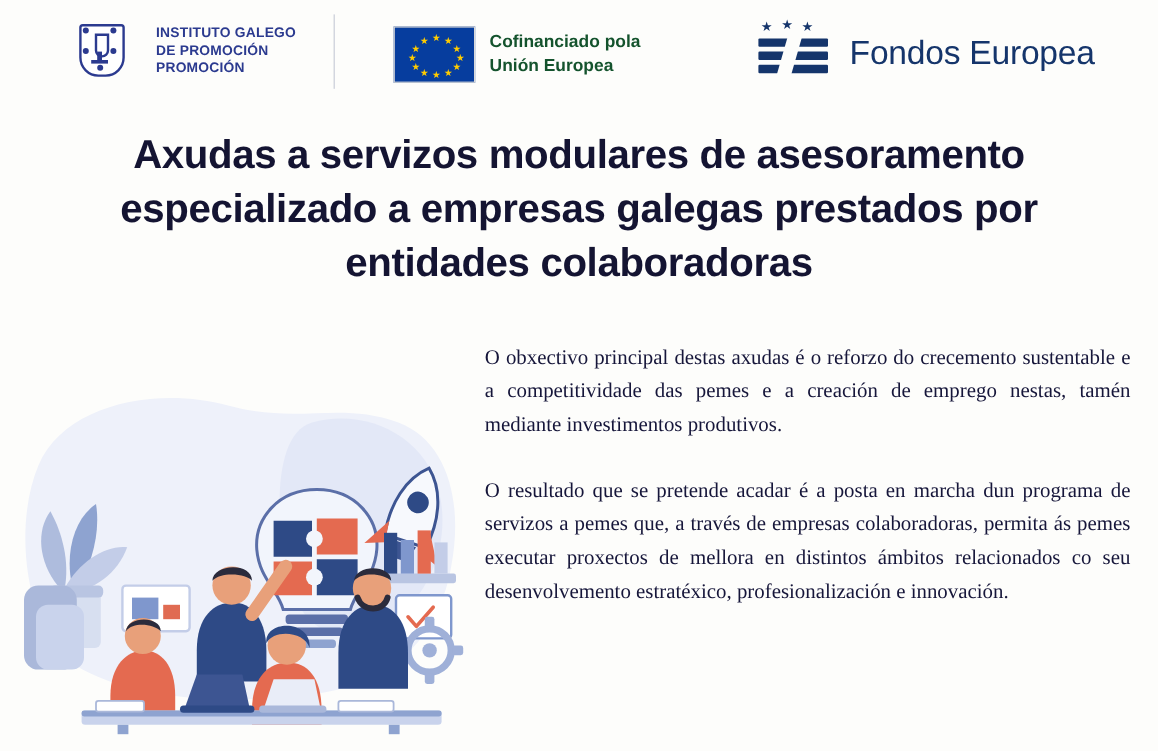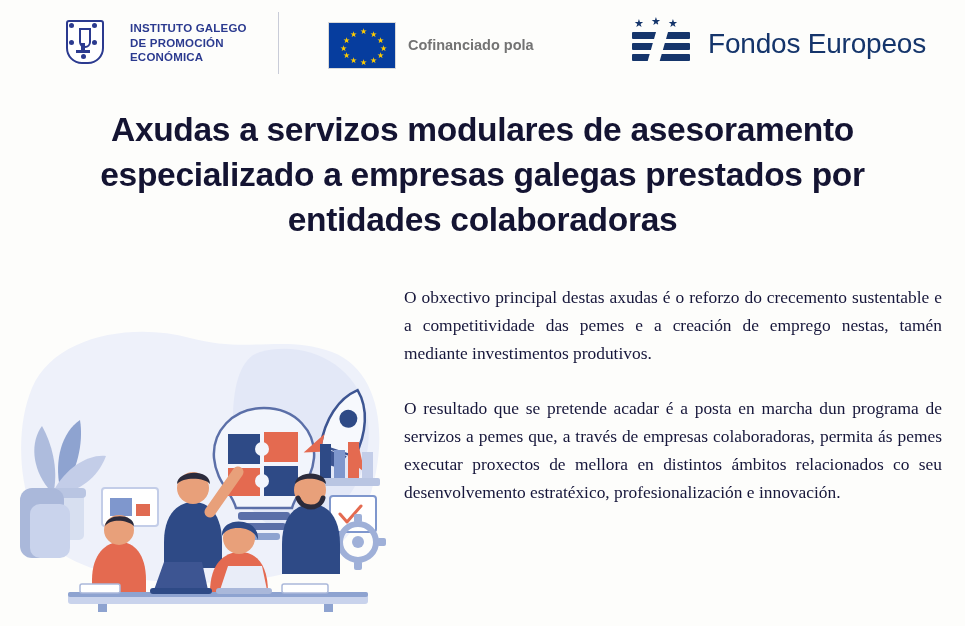--- a/index.html
+++ b/index.html
@@ -126,21 +126,21 @@
     position: relative;
     border: 1px solid #d9d9d9;
   }
   .eu-star {
     position: absolute;
     color: #ffcc00;
     font-size: 8px;
     line-height: 8px;
   }
   .eu-text {
-    color: #737373;
+    color: #14532d;
     font-weight: bold;
     font-size: 14.5px;
     line-height: 1.35;
   }
 
   
   .logo-fondos {
     position: absolute;
     left: 622px;
     top: 8px;
@@ -243,21 +243,21 @@
         <div class="cross c3"></div>
         <div class="cross c4"></div>
         <div class="cross c5"></div>
         <div class="chalice"></div>
         <div class="chalice-stem"></div>
         <div class="chalice-base"></div>
       </div>
       <div class="igape-text">
         <div>INSTITUTO GALEGO</div>
         <div>DE PROMOCIÓN</div>
-        <div>ECONÓMICA</div>
+        <div>PROMOCIÓN</div>
       </div>
     </div>
     <div class="igape-divider"></div>
 
     <div class="logo-eu">
       <div class="eu-flag">
         <span class="eu-star" style="left:31px;top:5px;">★</span>
         <span class="eu-star" style="left:41px;top:8px;">★</span>
         <span class="eu-star" style="left:48px;top:14px;">★</span>
         <span class="eu-star" style="left:51px;top:22px;">★</span>
@@ -265,34 +265,35 @@
         <span class="eu-star" style="left:41px;top:34px;">★</span>
         <span class="eu-star" style="left:31px;top:36px;">★</span>
         <span class="eu-star" style="left:21px;top:34px;">★</span>
         <span class="eu-star" style="left:14px;top:29px;">★</span>
         <span class="eu-star" style="left:11px;top:22px;">★</span>
         <span class="eu-star" style="left:14px;top:14px;">★</span>
         <span class="eu-star" style="left:21px;top:8px;">★</span>
       </div>
       <div class="eu-text">
         <div>Cofinanciado pola</div>
+        <div>Unión Europea</div>
       </div>
     </div>
 
     <div class="logo-fondos">
       <div class="fondos-mark">
         <span class="star s1">★</span>
         <span class="star s2">★</span>
         <span class="star s3">★</span>
         <div class="bar b1"></div>
         <div class="bar b2"></div>
         <div class="bar b3"></div>
         <div class="slash"></div>
       </div>
-      <div class="fondos-text">Fondos Europeos</div>
+      <div class="fondos-text">Fondos Europea</div>
     </div>
   </div>
 
   <div class="title">Axudas a servizos modulares de asesoramento especializado a empresas galegas prestados por entidades colaboradoras</div>
 
   <div class="illustration">
     <svg width="382" height="320" viewBox="0 0 382 320" xmlns="http://www.w3.org/2000/svg">
 
       <path d="M18 96 C40 44, 118 30, 176 46 C236 62, 268 42, 318 60 C360 76, 372 128, 362 180 C352 236, 318 276, 250 286 C178 296, 96 292, 48 262 C8 236, -4 148, 18 96 Z" fill="#eef1fa"></path>
       <path d="M246 60 C290 48, 340 70, 352 118 C362 160, 344 208, 306 230 C270 250, 236 232, 226 190 C216 146, 212 70, 246 60 Z" fill="#e3e8f7"></path>

